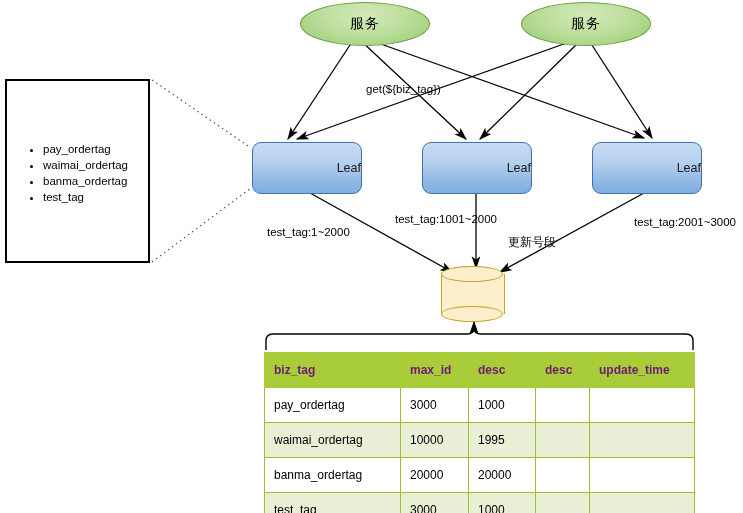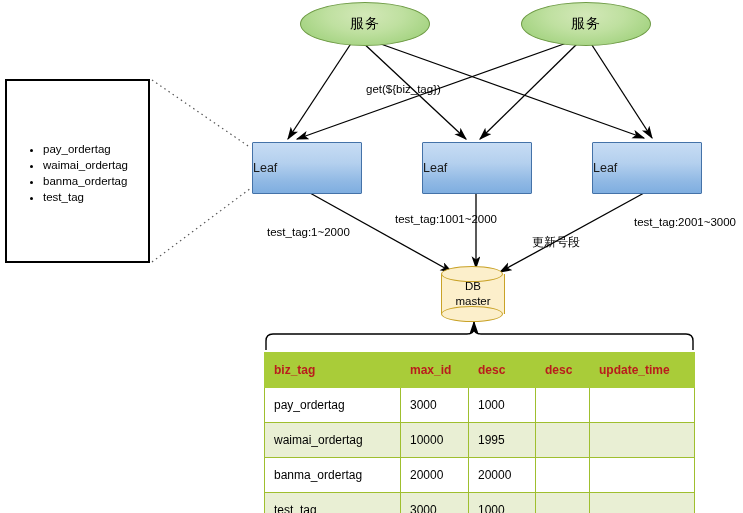--- a/index.html
+++ b/index.html
@@ -13,22 +13,22 @@
   
   .service-node{
     position:absolute;display:flex;align-items:center;justify-content:center;
     border:1px solid #6E9B45;border-radius:50%;
     background:radial-gradient(ellipse at 50% 28%, #D3E8B8 0%, #BFE0A0 42%, #95CC70 100%);
     font-size:14px;color:#000;letter-spacing:1px;
   }
 
   
   .leaf-node{
-    position:absolute;display:flex;align-items:center;justify-content:flex-start;
-    width:108px;height:50px;border:1px solid #4472A8;border-radius:1px;
+    position:absolute;display:flex;align-items:center;justify-content:flex-end;
+    width:108px;height:50px;border:1px solid #4472A8;border-radius:9px;
     background:linear-gradient(to bottom,#C7DCF4 0%,#B4D0EE 40%,#8FB8E4 78%,#7FAEE0 100%);
     font-size:12.5px;color:#1a1a1a;
   }
 
   
   .db-node{
     position:absolute;left:441px;top:266px;width:64px;height:56px;
   }
   .db-body{
     position:absolute;left:0;top:8px;width:62px;height:40px;
@@ -65,21 +65,21 @@
   
   .db-table{
     position:absolute;left:264px;top:352px;width:430px;
     border-collapse:collapse;table-layout:fixed;
   }
   .db-table th,.db-table td{
     border:1px solid #9FBF2E;padding:0 9px;height:34px;
     font-size:12px;text-align:left;vertical-align:middle;overflow:hidden;
   }
   .db-table th{
-    background:#A9CC39;color:#b91c1c;font-weight:bold;border-color:#A9CC39;
+    background:#A9CC39;color:#701a75;font-weight:bold;border-color:#A9CC39;
   }
   .db-table tr.row-odd td{background:#ffffff;}
   .db-table tr.row-even td{background:#E9EFD4;}
   .col-biz1{width:136px;}.col-bizw{width:68px;}
   .col-step{width:67px;}.col-desc{width:54px;}.col-upd{width:105px;}
 </style>
 </head>
 <body>
 
 <svg id="diagram-svg" viewBox="0 0 743 513" xmlns="http://www.w3.org/2000/svg">
@@ -132,31 +132,27 @@
   <span>Leaf</span>
 </div>
 <div class="leaf-node" style="left:592px;top:142px;">
   <span>Leaf</span>
 </div>
 
 <div class="db-node">
   <div class="db-body"></div>
   <div class="db-bottom"></div>
   <div class="db-top"></div>
-  <div class="db-label">
-    <div>DB</div>
-    <div>master</div>
-  </div>
 </div>
 
 <div class="edge-label" style="left:366px;top:83px;">get(${biz_tag})</div>
 <div class="edge-label" style="left:267px;top:226px;">test_tag:1~2000</div>
 <div class="edge-label" style="left:395px;top:213px;">test_tag:1001~2000</div>
 <div class="edge-label" style="left:624px;top:216px;padding-left:10px;">test_tag:2001~3000</div>
-<div class="edge-label cjk" style="left:532px;top:234px;">更新号段</div>
+<div class="edge-label cjk" style="left:508px;top:234px;">更新号段</div>
 
 <div class="tag-box">
   <ul class="tag-list">
     <li>pay_ordertag</li>
     <li>waimai_ordertag</li>
     <li>banma_ordertag</li>
     <li>test_tag</li>
   </ul>
 </div>
 

